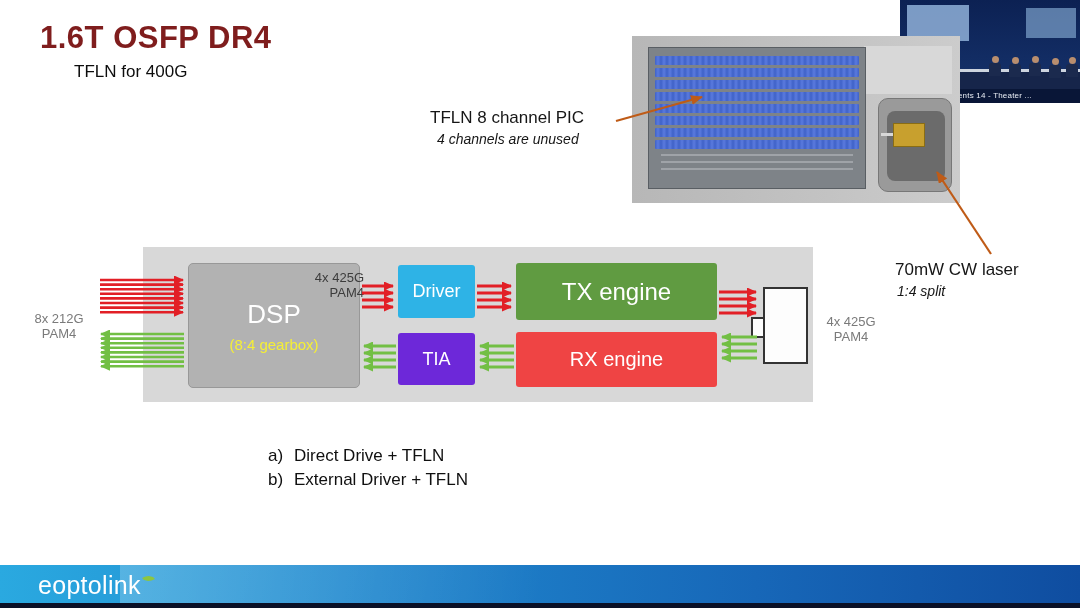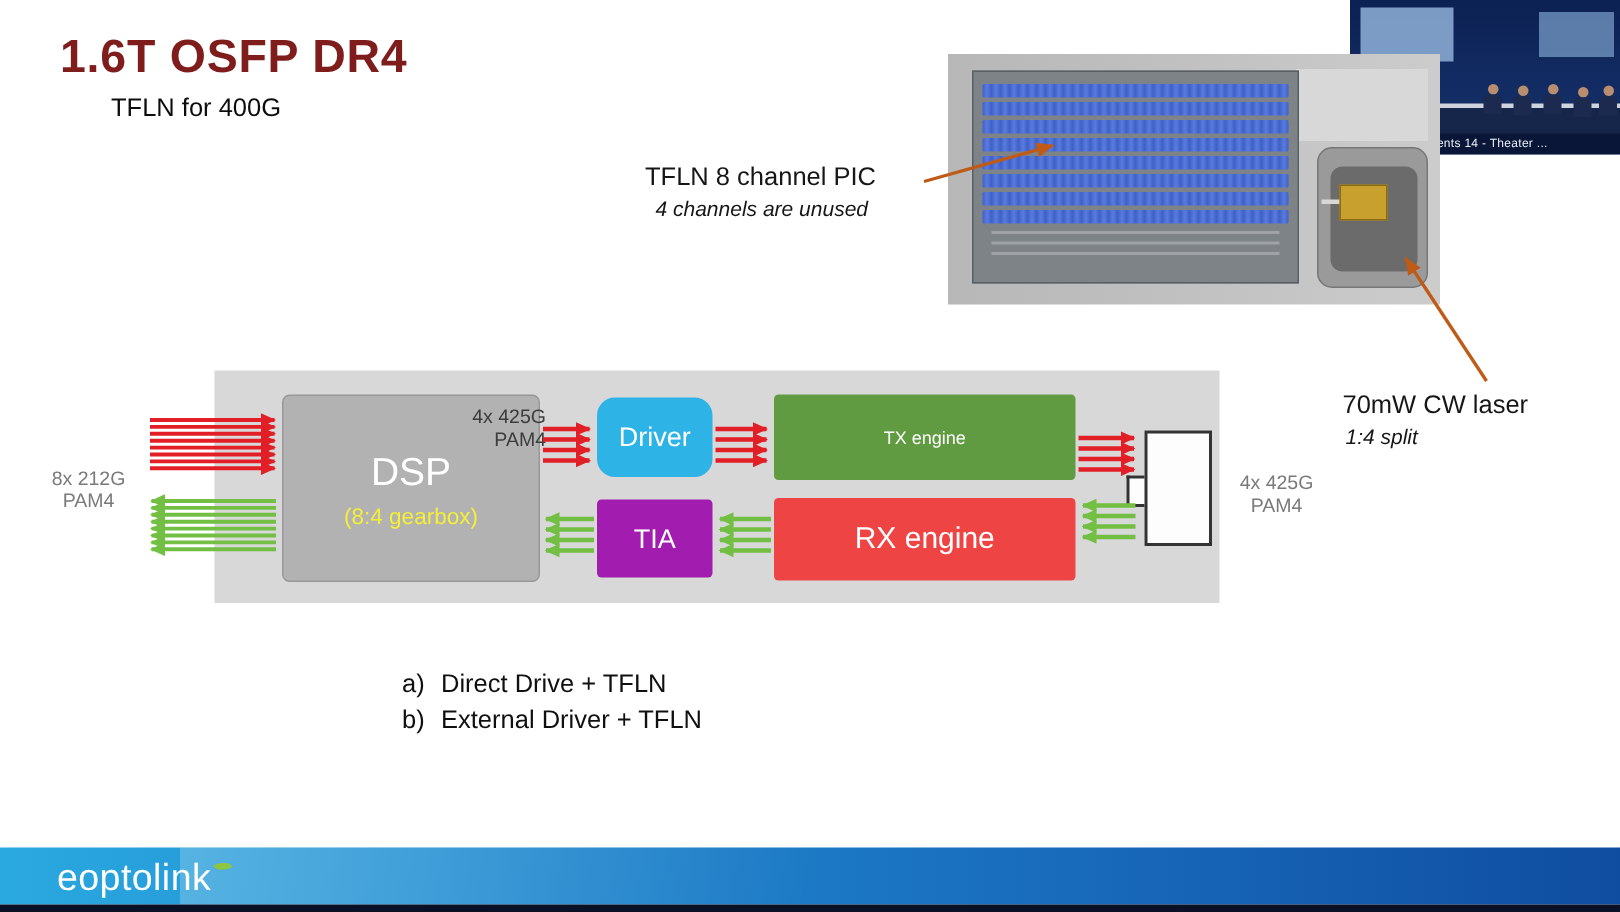--- a/index.html
+++ b/index.html
@@ -47,23 +47,23 @@
   .ann-note  { font-size:14px; font-style:italic; color:#161616; }
 
   
   .dg-bg { left:143px; top:247px; width:670px; height:155px; background:#d8d8d8; }
   .blockbox { position:absolute; display:flex; align-items:center; justify-content:center;
     color:#fff; border-radius:3px; }
   .dsp { left:188px; top:263px; width:172px; height:125px; background:#b2b2b2;
     border:1px solid #989898; border-radius:5px; flex-direction:column; }
   .dsp-main { font-size:26px; color:#ffffff; }
   .dsp-sub { font-size:15px; color:#f5ef35; margin-top:6px; }
-  .driver { left:398px; top:265px; width:77px; height:53px; background:#2eb3e6; font-size:18px;border-radius:12px; }
-  .tia    { left:398px; top:333px; width:77px; height:52px; background:#a21caf; font-size:18px; }
-  .txe    { left:516px; top:263px; width:201px; height:57px; background:#609b41; font-size:12px; }
+  .driver { left:398px; top:265px; width:77px; height:53px; background:#2eb3e6; font-size:18px; }
+  .tia    { left:398px; top:333px; width:77px; height:52px; background:#6d28d9; font-size:18px; }
+  .txe    { left:516px; top:263px; width:201px; height:57px; background:#609b41; font-size:24px; }
   .rxe    { left:516px; top:332px; width:201px; height:55px; background:#ef4444; font-size:20px; }
   .conn   { left:763px; top:287px; width:45px; height:77px; background:#fdfdfd; border:2px solid #333; }
   .conn-tab { left:751px; top:317px; width:13px; height:21px; background:#fdfdfd; border:2px solid #333; border-right:none; }
 
   .io-label { font-size:13px; line-height:15px; text-align:center; }
   .io-left  { left:26px;  top:311px; width:66px; color:#7a7a7a; }
   .io-right { left:818px; top:314px; width:66px; color:#7a7a7a; }
   .io-gear  { left:300px; top:270px; width:64px; color:#3c3c3c; text-align:right; }
 
   

